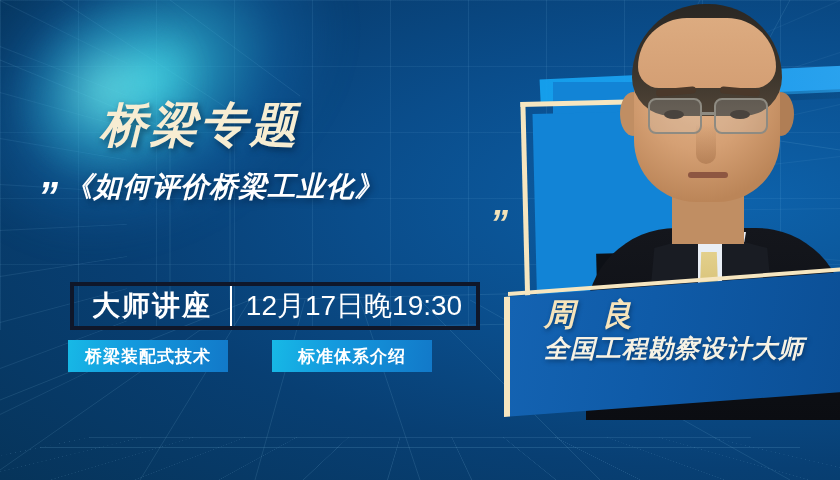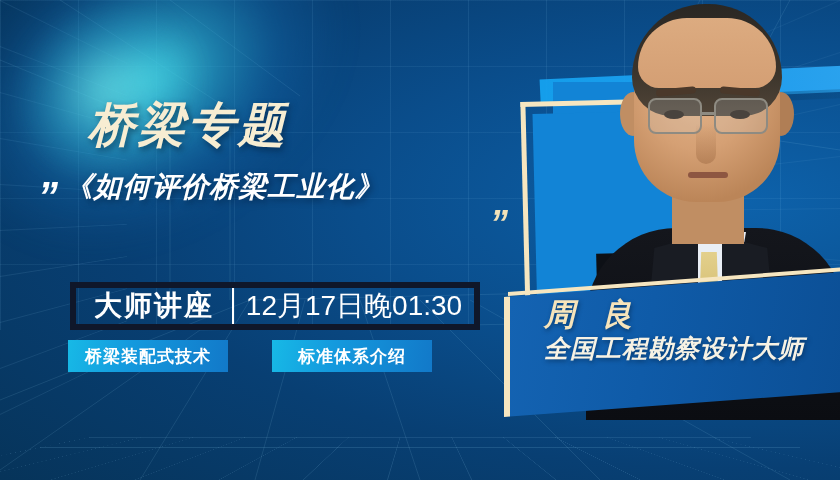--- a/index.html
+++ b/index.html
@@ -78,21 +78,21 @@
     transform:rotate(-2.6deg);
   }
   
   .blue-block{
     position:absolute;left:553px;top:82px;width:125px;height:60px;
     background:#1284d6;
   }
 
   
   .title-main{
-    position:absolute;left:88px;top:101px;
+    position:absolute;left:100px;top:101px;
     font-size:47px;line-height:1;
     font-weight:700;font-style:italic;
     letter-spacing:3px;
     color:#f7edd2;
     text-shadow:2px 3px 6px rgba(2,28,56,.6);
     white-space:nowrap;
   }
   .title-sub-wrap{position:absolute;left:38px;top:172px;white-space:nowrap;}
   .quote-open{
     display:inline-block;vertical-align:top;
@@ -109,21 +109,21 @@
   }
   .quote-close{
     position:absolute;left:490px;top:206px;
     font-size:36px;font-weight:700;font-style:italic;
     color:#f3e2b9;line-height:1;
   }
 
   
   .info-box{
     position:absolute;left:70px;top:282px;width:410px;height:48px;
-    border:6px solid #0f172a;
+    border:4px solid #0f172a;
     display:flex;align-items:flex-start;
   }
   .info-box .cell-a{
     width:156px;height:100%;
     display:flex;align-items:center;justify-content:center;
     font-size:28px;font-weight:700;color:#ffffff;letter-spacing:2px;
   }
   .info-box .divider{width:2px;height:100%;background:#ffffff;}
   .info-box .cell-b{
     flex:1;height:100%;
@@ -310,21 +310,21 @@
 
   <div class="title-sub-wrap">
     <span class="quote-open">”</span>
     <span class="title-sub">《如何评价桥梁工业化》</span>
   </div>
   <div class="quote-close">”</div>
 
   <div class="info-box">
     <div class="cell-a">大师讲座</div>
     <div class="divider"></div>
-    <div class="cell-b">12月17日晚01:30</div>
+    <div class="cell-b">12月17日晚19:30</div>
   </div>
 
   <div class="tag tag-2">标准体系介绍</div>
   <div class="tag tag-1">桥梁装配式技术</div>
 
   <div class="banner-top-gold"></div>
   <div class="name-banner">
     <div class="name-banner-inner">
       <div class="person-name">周 良</div>
       <div class="person-role">全国工程勘察设计大师</div>

